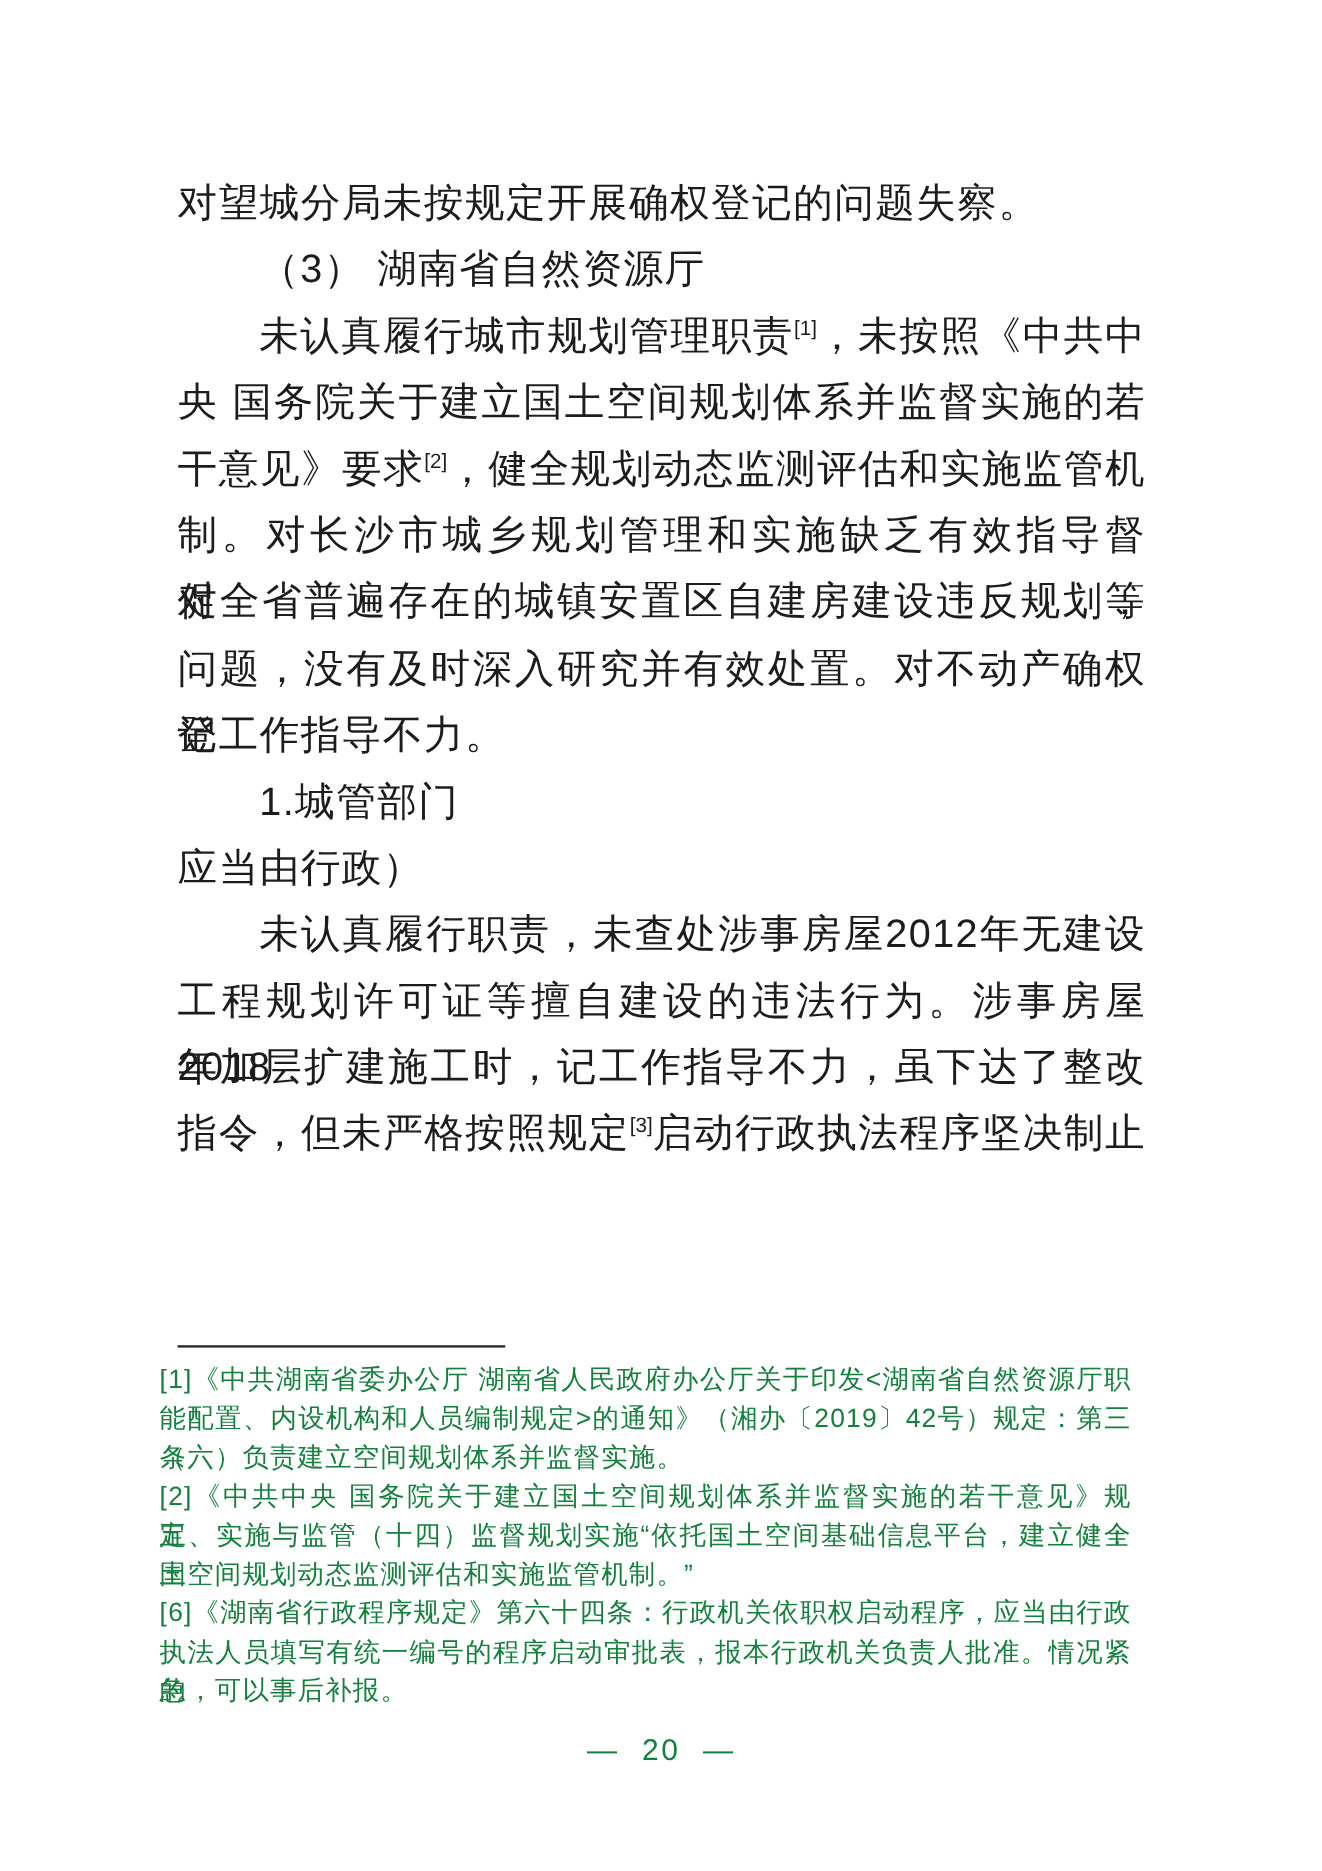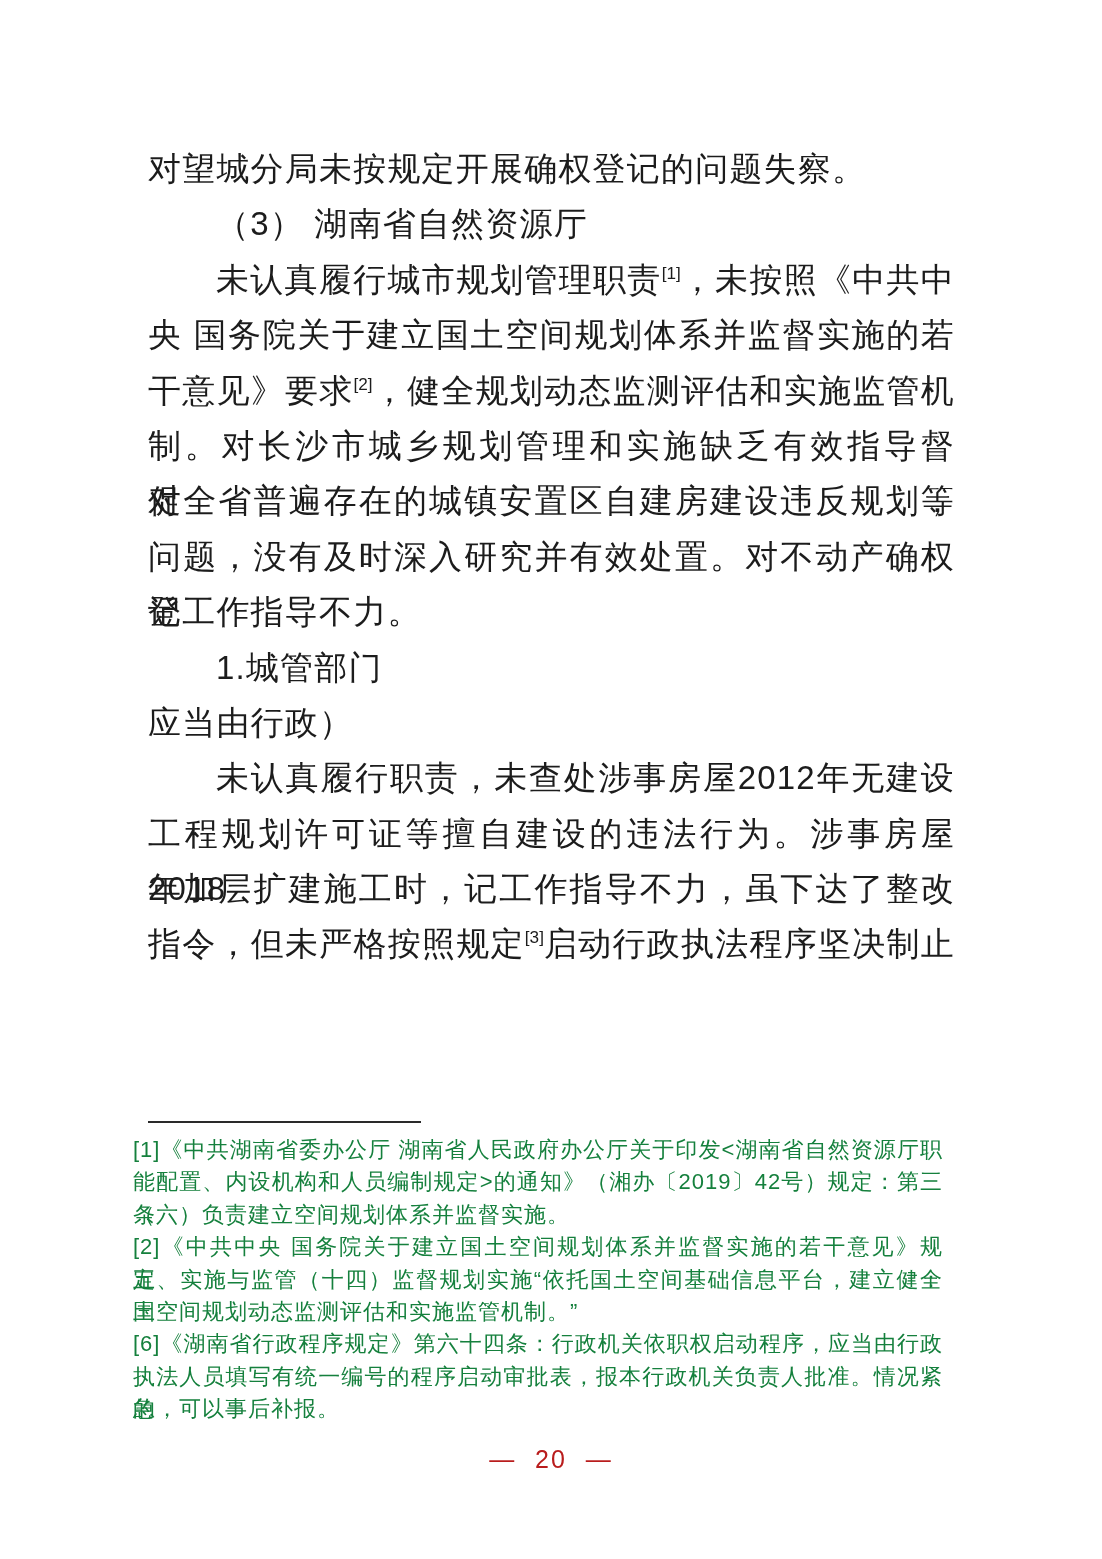--- a/index.html
+++ b/index.html
@@ -66,21 +66,21 @@
     text-align: justify;
     text-align-last: justify;
   }
   .page-footer {
     position: absolute;
     left: 0;
     top: 1445px;
     width: 100%;
     text-align: center;
     font-size: 25px;
-    color: #b91c1c;
+    color: #15803d;
     word-spacing: 10px;
     letter-spacing: 2px;
   }
 </style>
 </head>
 <body>
 
 <div class="page">
 
   <div class="body-text">

